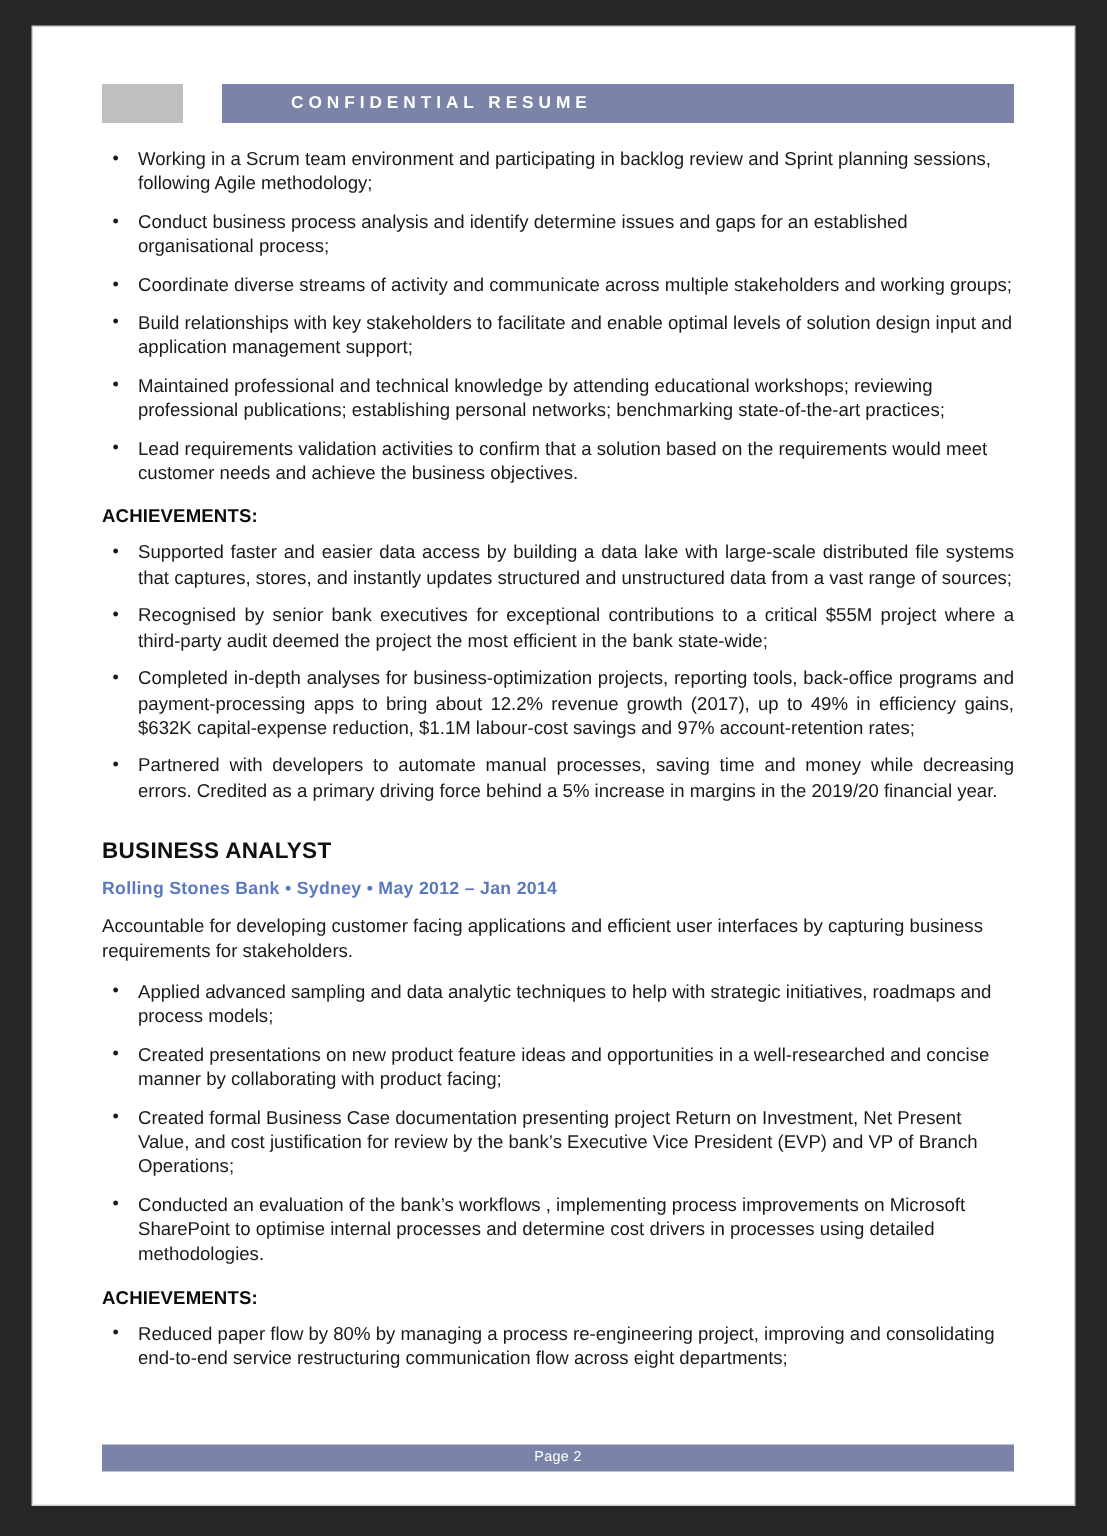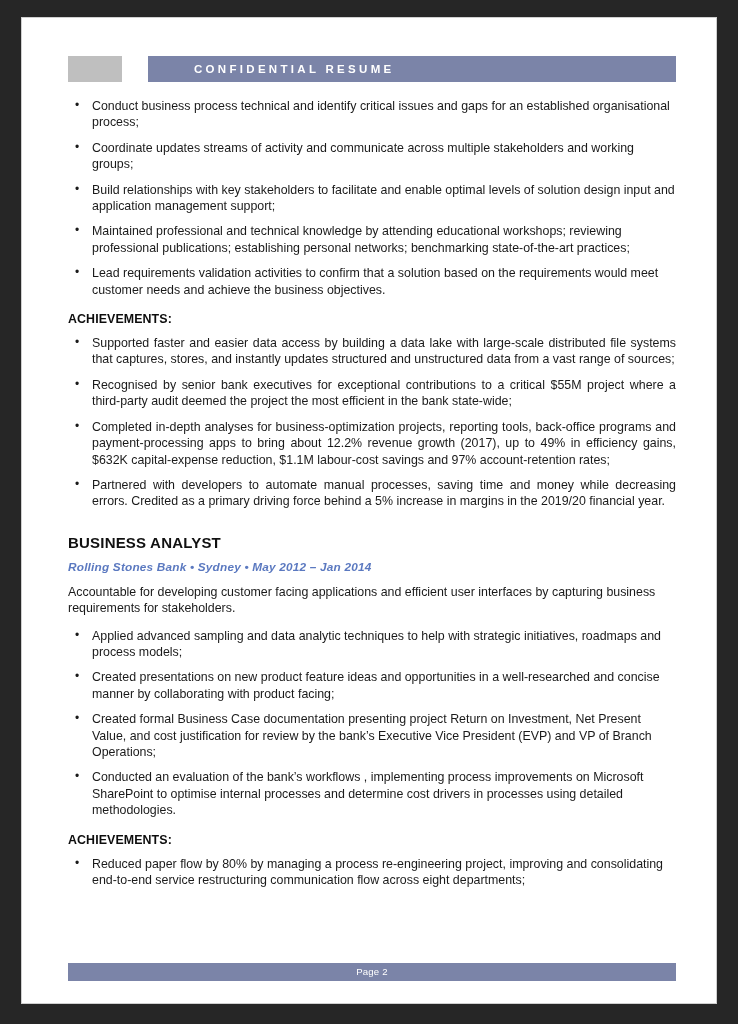--- a/index.html
+++ b/index.html
@@ -111,21 +111,20 @@
   .job-title {
     font-size: 15px;
     font-weight: bold;
     color: #111111;
     letter-spacing: 0.2px;
     margin: 24px 0 0 0;
   }
   .job-meta {
     font-size: 11.8px;
     font-weight: bold;
-    font-style: italic;
     color: #5b79c0;
     letter-spacing: 0.2px;
     margin: 9px 0 0 0;
   }
   .job-summary {
     font-size: 12.4px;
     line-height: 16.4px;
     color: #1a1a1a;
     margin: 10px 0 11px 0;
   }
@@ -157,22 +156,23 @@
   <div class="header">
     <div class="header-swatch"></div>
     <div class="header-banner">
       <span class="header-banner-text">CONFIDENTIAL RESUME</span>
     </div>
   </div>
 
   <div class="content">
 
     <ul class="bullets">
-      <li>Conduct business process technical and identify critical issues and gaps for an established organisational process;</li>
-      <li>Coordinate updates streams of activity and communicate across multiple stakeholders and working groups;</li>
+      <li>Working in a Scrum team environment and participating in backlog review and Sprint planning sessions, following Agile methodology;</li>
+      <li>Conduct business process analysis and identify determine issues and gaps for an established organisational process;</li>
+      <li>Coordinate diverse streams of activity and communicate across multiple stakeholders and working groups;</li>
       <li>Build relationships with key stakeholders to facilitate and enable optimal levels of solution design input and application management support;</li>
       <li>Maintained professional and technical knowledge by attending educational workshops; reviewing professional publications; establishing personal networks; benchmarking state-of-the-art practices;</li>
       <li>Lead requirements validation activities to confirm that a solution based on the requirements would meet customer needs and achieve the business objectives.</li>
     </ul>
 
     <div class="sub-heading">ACHIEVEMENTS:</div>
 
     <ul class="bullets">
       <li class="justify">Supported faster and easier data access by building a data lake with large-scale distributed file systems that captures, stores, and instantly updates structured and unstructured data from a vast range of sources;</li>
       <li class="justify">Recognised by senior bank executives for exceptional contributions to a critical $55M project where a third-party audit deemed the project the most efficient in the bank state-wide;</li>

